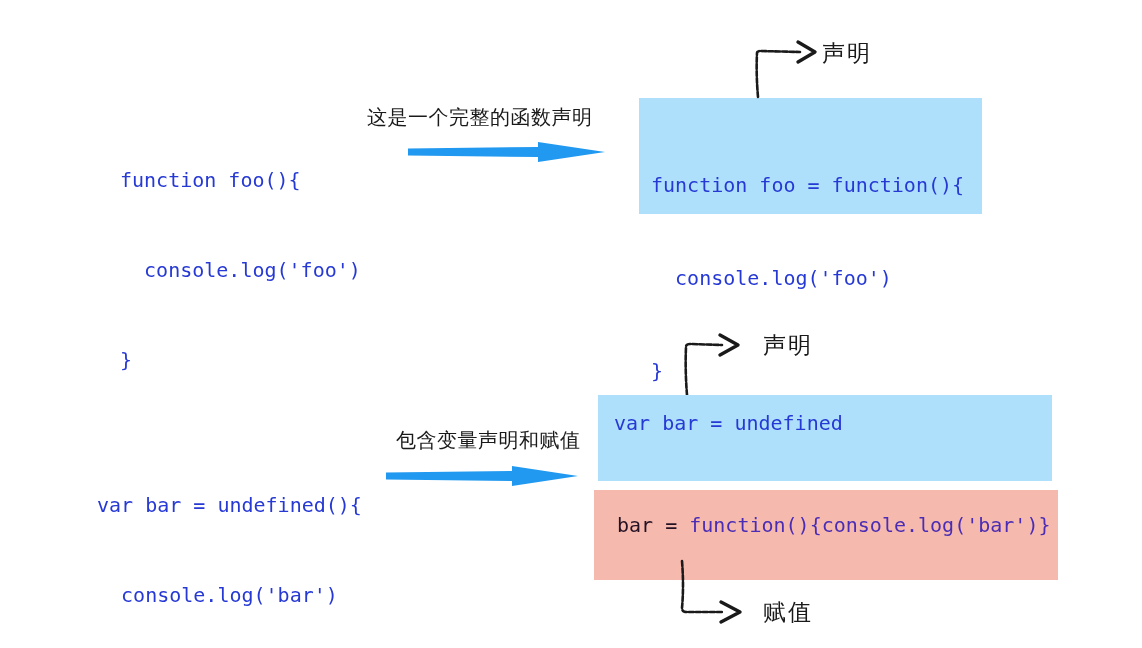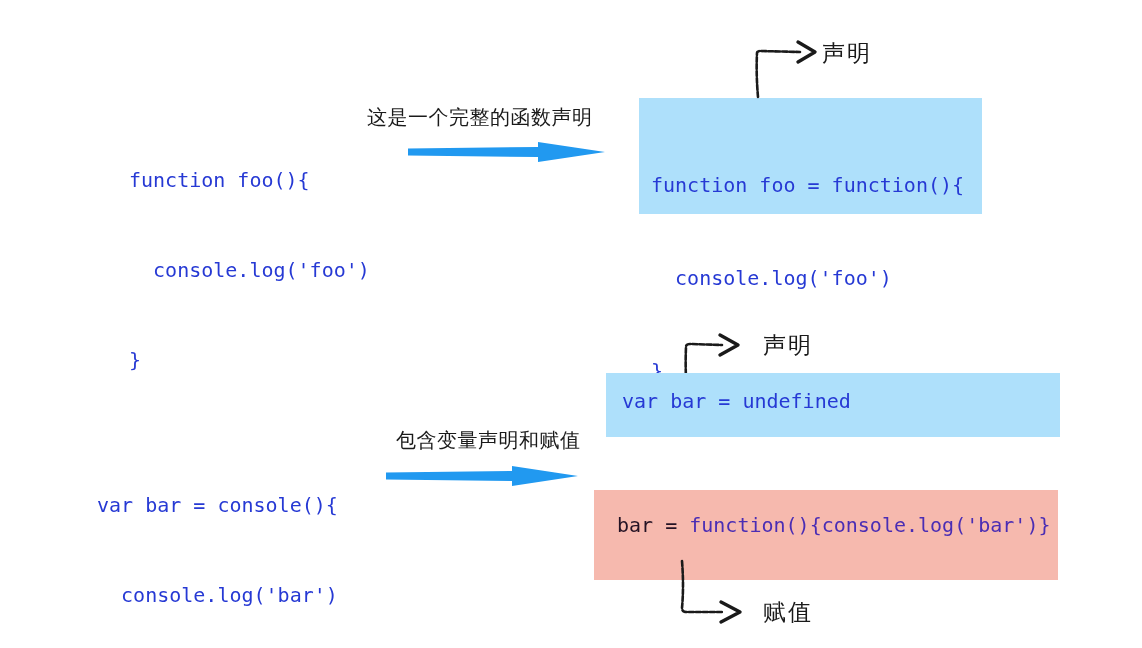--- a/index.html
+++ b/index.html
@@ -50,21 +50,21 @@
     stroke-linecap: round;
     stroke-linejoin: round;
   }
   .blue-arrow-fill { fill: var(--arrow-blue, #2199f0); }
 </style>
 </head>
 <body>
 
 <div class="canvas">
 
-  <div class="abs code" style="left:129px; top:105px;">
+  <div class="abs code" style="left:120px; top:105px;">
     <div>function foo(){</div>
     <div>  console.log('foo')</div>
     <div>}</div>
   </div>
 
   <div class="abs hand label-mid" style="left:367px; top:104px;">这是一个完整的函数声明</div>
 
   <div class="abs" style="left:408px; top:140px;">
     <svg width="200" height="24" viewBox="0 0 200 24">
       <polygon class="blue-arrow-fill" points="0,8.5 130,7 130,2 197,12 130,22 130,17 0,15.5"></polygon>
@@ -81,42 +81,42 @@
 
   <div class="abs" style="left:745px; top:36px;">
     <svg width="80" height="66" viewBox="0 0 80 66">
       <path class="sketch-line" d="M13,61 Q11,38 12,17 Q12,15 16,15 L55,16"></path>
       <path class="sketch-head" d="M53,6 L70,16 L53,26"></path>
     </svg>
   </div>
   <div class="abs hand label-anno" style="left:822px; top:38px;">声明</div>
 
   <div class="abs code" style="left:97px; top:430px;">
-    <div>var bar = console(){</div>
+    <div>var bar = undefined(){</div>
     <div>  console.log('bar')</div>
     
   </div>
 
   <div class="abs hand label-mid" style="left:384px; top:427px;margin-left:12px;">包含变量声明和赋值</div>
 
   <div class="abs" style="left:386px; top:464px;">
     <svg width="195" height="24" viewBox="0 0 195 24">
       <polygon class="blue-arrow-fill" points="0,8.5 126,7 126,2 192,12 126,22 126,17 0,15.5"></polygon>
     </svg>
   </div>
 
   <div class="abs" style="left:670px; top:328px;">
     <svg width="80" height="70" viewBox="0 0 80 70">
       <path class="sketch-line" d="M17,67 Q15,42 16,19 Q16,16 20,16 L52,17"></path>
       <path class="sketch-head" d="M50,7 L68,17 L50,27"></path>
     </svg>
   </div>
   <div class="abs hand label-anno" style="left:763px; top:330px;">声明</div>
 
-  <div class="box box-blue" style="left:598px; top:373px; width:454px; height:64px;margin-left:8px;">
+  <div class="box box-blue" style="left:598px; top:395px; width:454px; height:86px;">
     <div class="code box2-code">var bar = undefined</div>
   </div>
 
   <div class="box box-pink" style="left:594px; top:490px; width:464px; height:90px;">
     <div class="code box3-code"><span class="pink-lhs">bar = </span><span class="pink-rhs">function(){console.log('bar')}</span></div>
   </div>
 
   <div class="abs" style="left:665px; top:556px;">
     <svg width="90" height="78" viewBox="0 0 90 78">
       <path class="sketch-line" d="M17,5 Q19,30 17,52 Q17,56 22,56 L57,56"></path>

